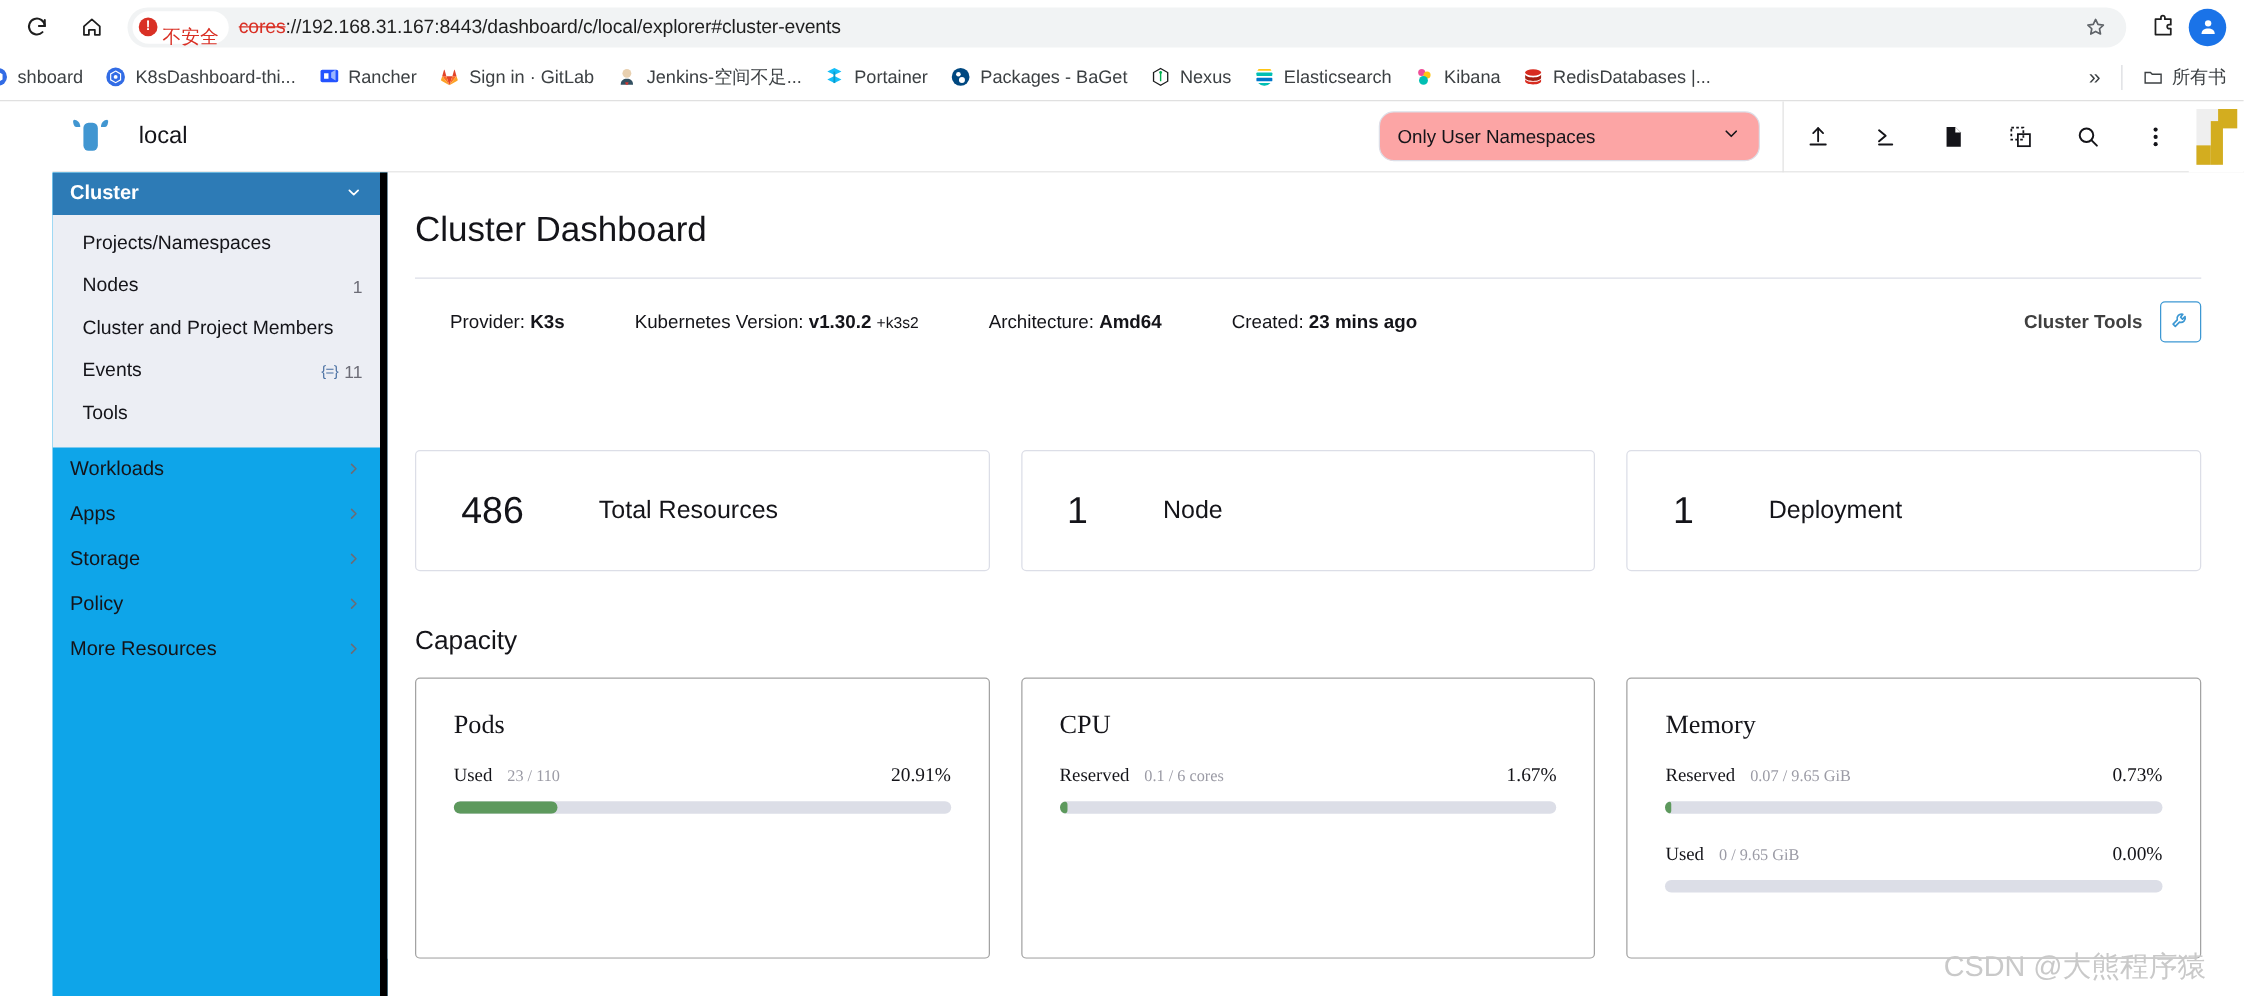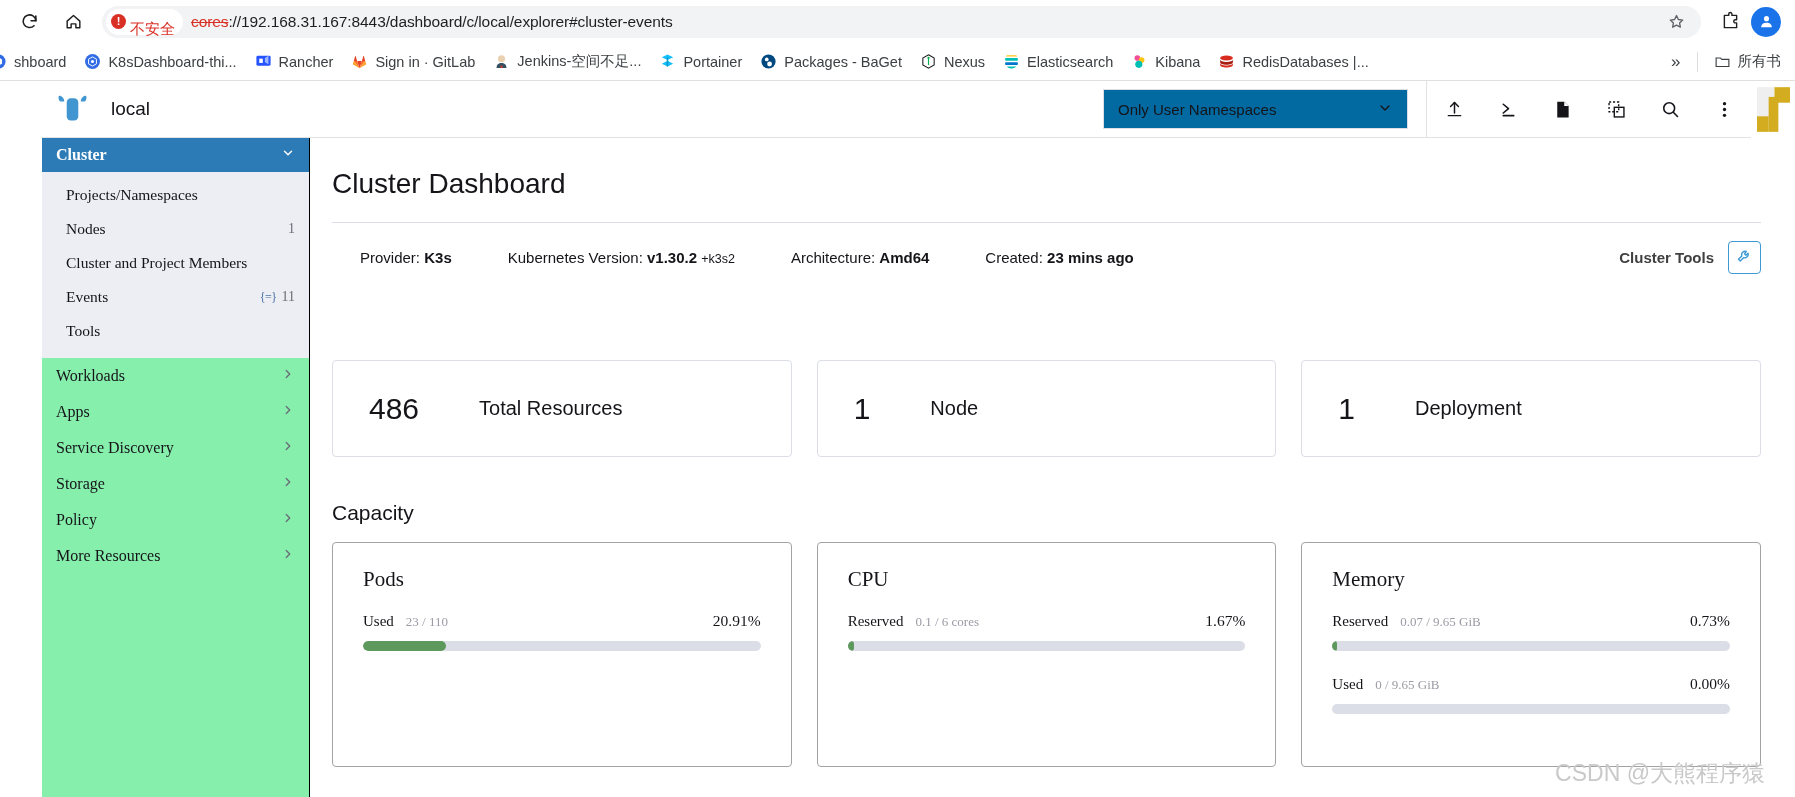--- a/index.html
+++ b/index.html
@@ -72,41 +72,41 @@
   
   .app { display: flex; flex-direction: column; height: 716px; padding-left: 42px; }
   .app-header {
     height: 57px; background: #fff; display: flex; align-items: center;
     border-bottom: 1px solid #e2e2e2; padding: 0 0 0 14px; flex: 0 0 auto;
   }
   .brand { display: flex; align-items: center; gap: 22px; }
   .cluster-name { font-size: 19px; color: #141419; }
   .hdr-right { margin-left: auto; display: flex; align-items: center; height: 100%; }
   .ns-select {
-    width: 305px; height: 40px; border: 1px solid #dcdee7; border-radius: 0;
+    width: 305px; height: 40px; border: 1px solid #dcdee7; border-radius: 12px;
     display: flex; align-items: center; padding: 0 14px;
-    font-size: 15px; color: #141419; background: #0369a1; cursor: pointer;
+    font-size: 15px; color: #141419; background: #fca5a5; cursor: pointer;
   }
   .ns-select .chev { margin-left: auto; color: #141419; }
   .hdr-sep { width: 1px; height: 57px; background: #e2e2e2; margin-left: 18px; }
   .hdr-icon {
     width: 54px; height: 57px; display: flex; align-items: center;
     justify-content: center; color: #141419; cursor: pointer;
   }
   .hdr-logo {
     width: 44px; height: 57px; background: #fff;
     display: flex; align-items: center; justify-content: center;
   }
 
   .body-wrap { display: flex; flex: 1 1 auto; min-height: 0; }
 
   
   .sidebar {
-    width: 268px; flex: 0 0 268px; background: #86efac;
-    border-right: 1px solid #000000; overflow: hidden; font-family: Liberation Serif, serif;
+    width: 268px; flex: 0 0 268px; background: #0ea5e9;
+    border-right: 6px solid #000000; overflow: hidden;
   }
   .nav-group-header {
     height: 34px; display: flex; align-items: center;
     padding: 0 14px; font-size: 16px; cursor: pointer; color: #141419;
   }
   .nav-group-header.active { background: #2d7bb6; color: #fff; font-weight: bold; }
   .nav-group-header .gchev { margin-left: auto; font-size: 13px; }
   .nav-sub { background: #eceef4; padding: 6px 0 10px; }
   .nav-item {
     height: 34px; display: flex; align-items: center;
@@ -437,26 +437,20 @@
       </div>
 
       <div class="nav-row">
         <span>Workloads</span>
         <span class="chev"><svg width="14" height="14" viewBox="0 0 24 24" fill="none" stroke="#6c6c76" stroke-width="2.2" stroke-linecap="round" stroke-linejoin="round">
               <path d="M9 6l6 6-6 6"></path>
             </svg></span>
       </div>
       <div class="nav-row">
         <span>Apps</span>
-        <span class="chev"><svg width="14" height="14" viewBox="0 0 24 24" fill="none" stroke="#6c6c76" stroke-width="2.2" stroke-linecap="round" stroke-linejoin="round">
-              <path d="M9 6l6 6-6 6"></path>
-            </svg></span>
-      </div>
-      <div class="nav-row">
-        <span>Service Discovery</span>
         <span class="chev"><svg width="14" height="14" viewBox="0 0 24 24" fill="none" stroke="#6c6c76" stroke-width="2.2" stroke-linecap="round" stroke-linejoin="round">
               <path d="M9 6l6 6-6 6"></path>
             </svg></span>
       </div>
       <div class="nav-row">
         <span>Storage</span>
         <span class="chev"><svg width="14" height="14" viewBox="0 0 24 24" fill="none" stroke="#6c6c76" stroke-width="2.2" stroke-linecap="round" stroke-linejoin="round">
               <path d="M9 6l6 6-6 6"></path>
             </svg></span>
       </div>

